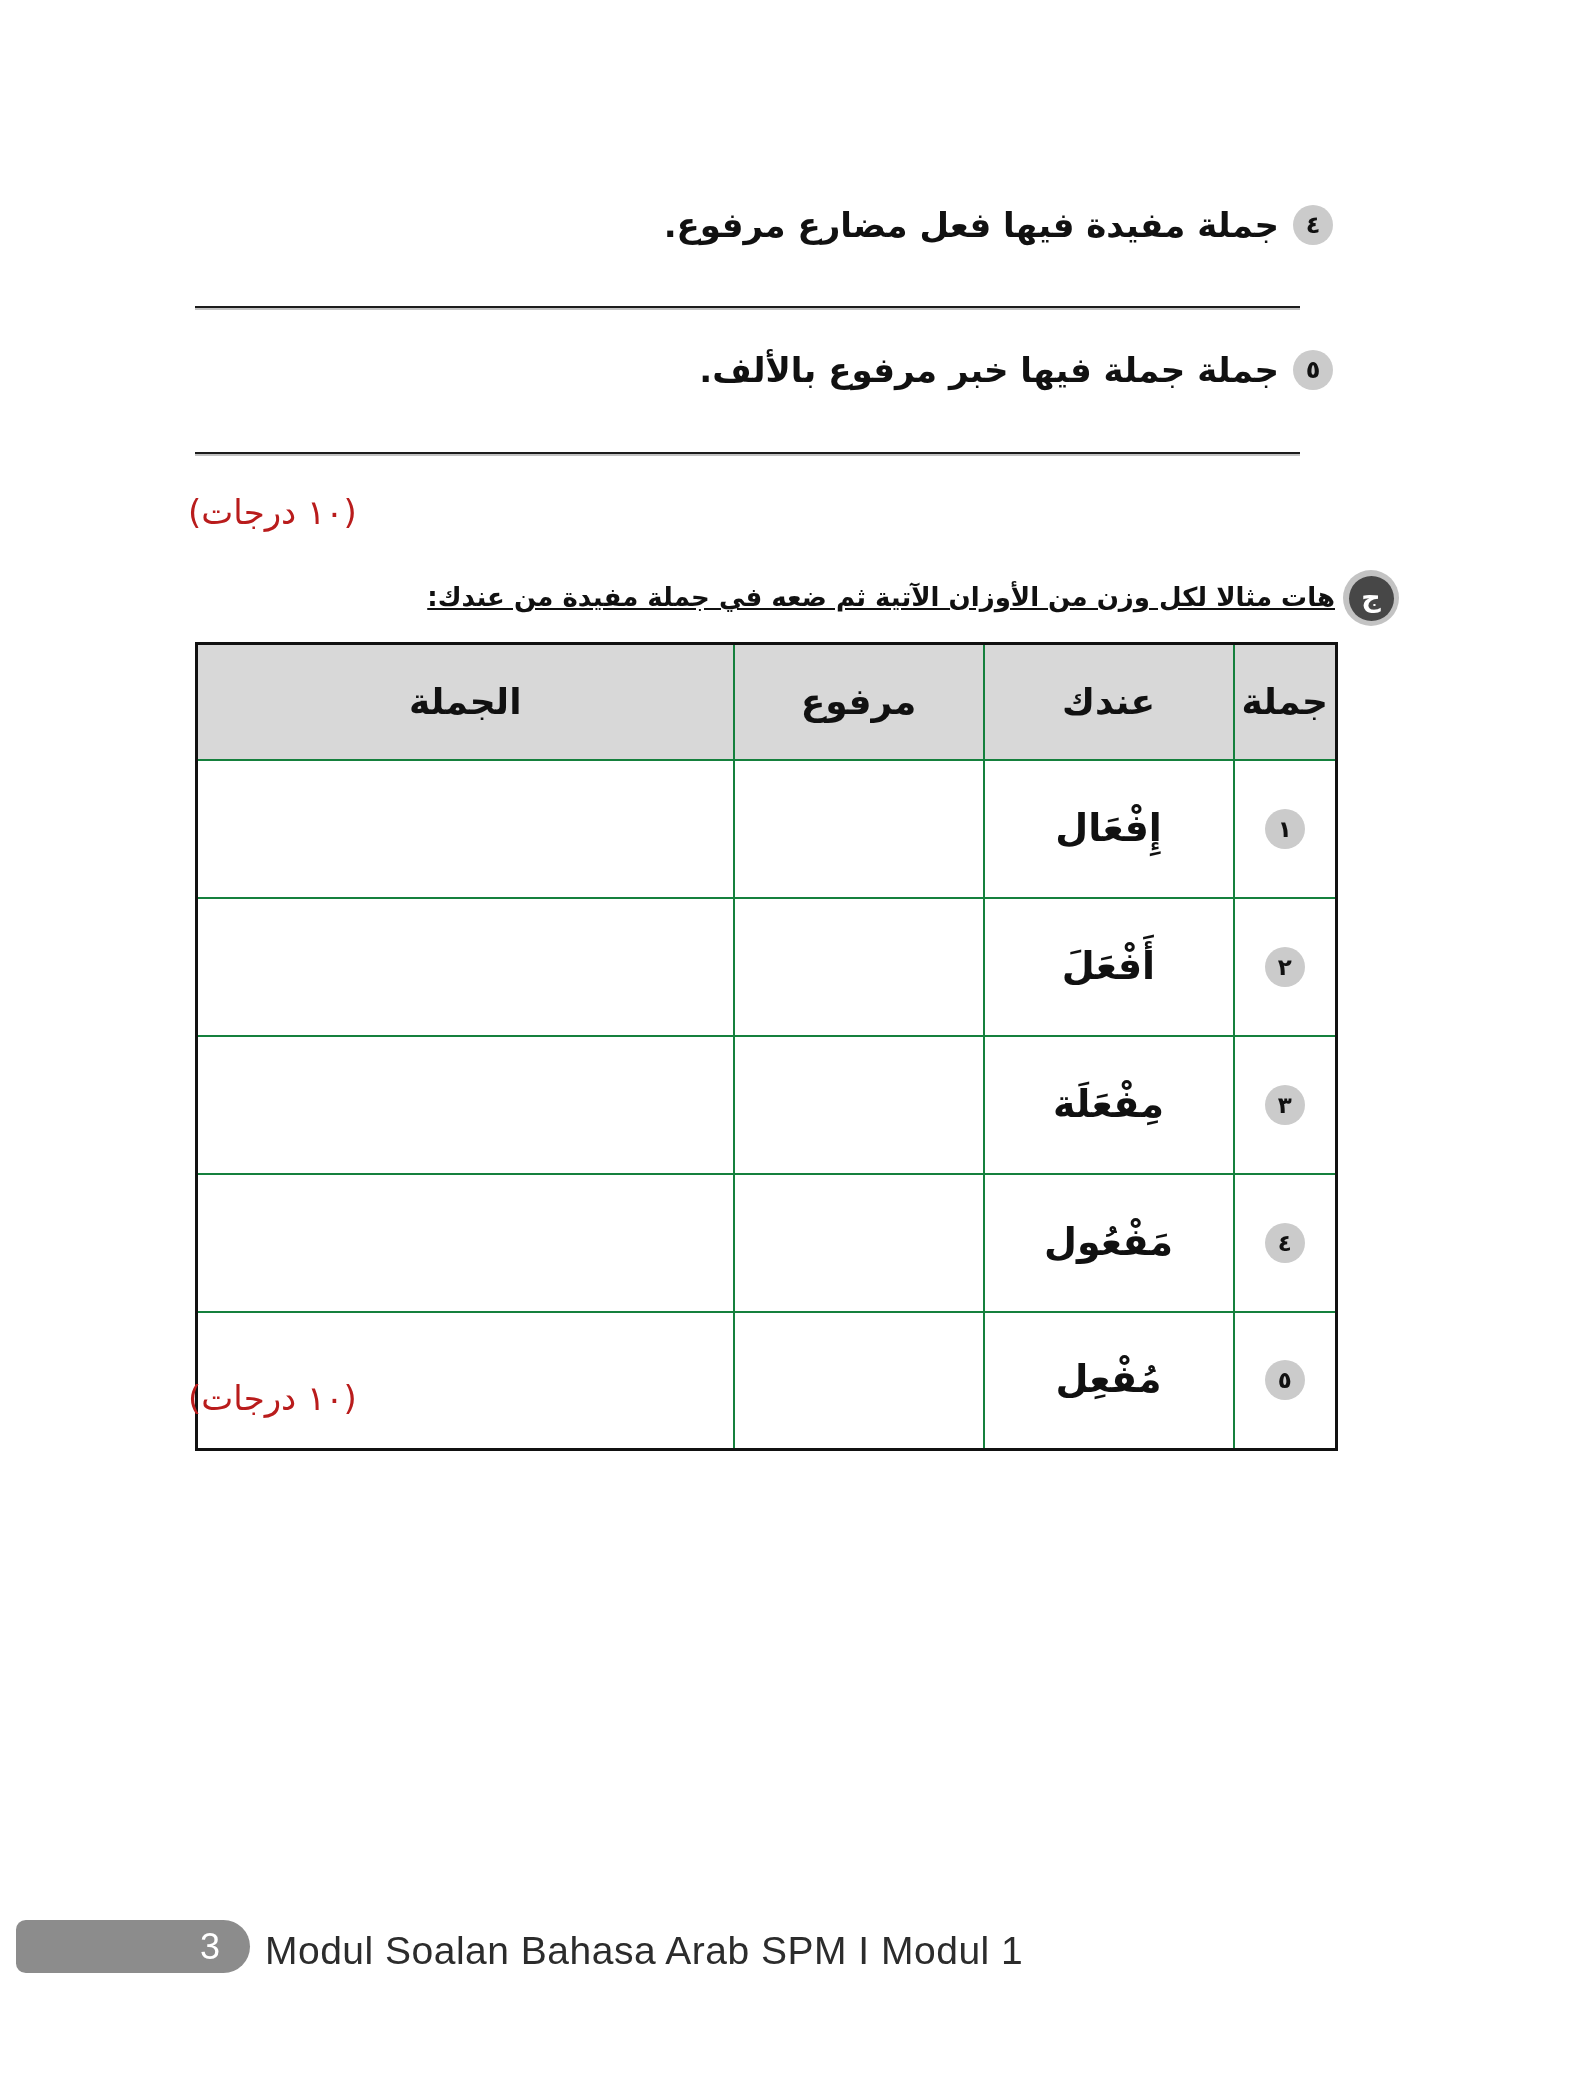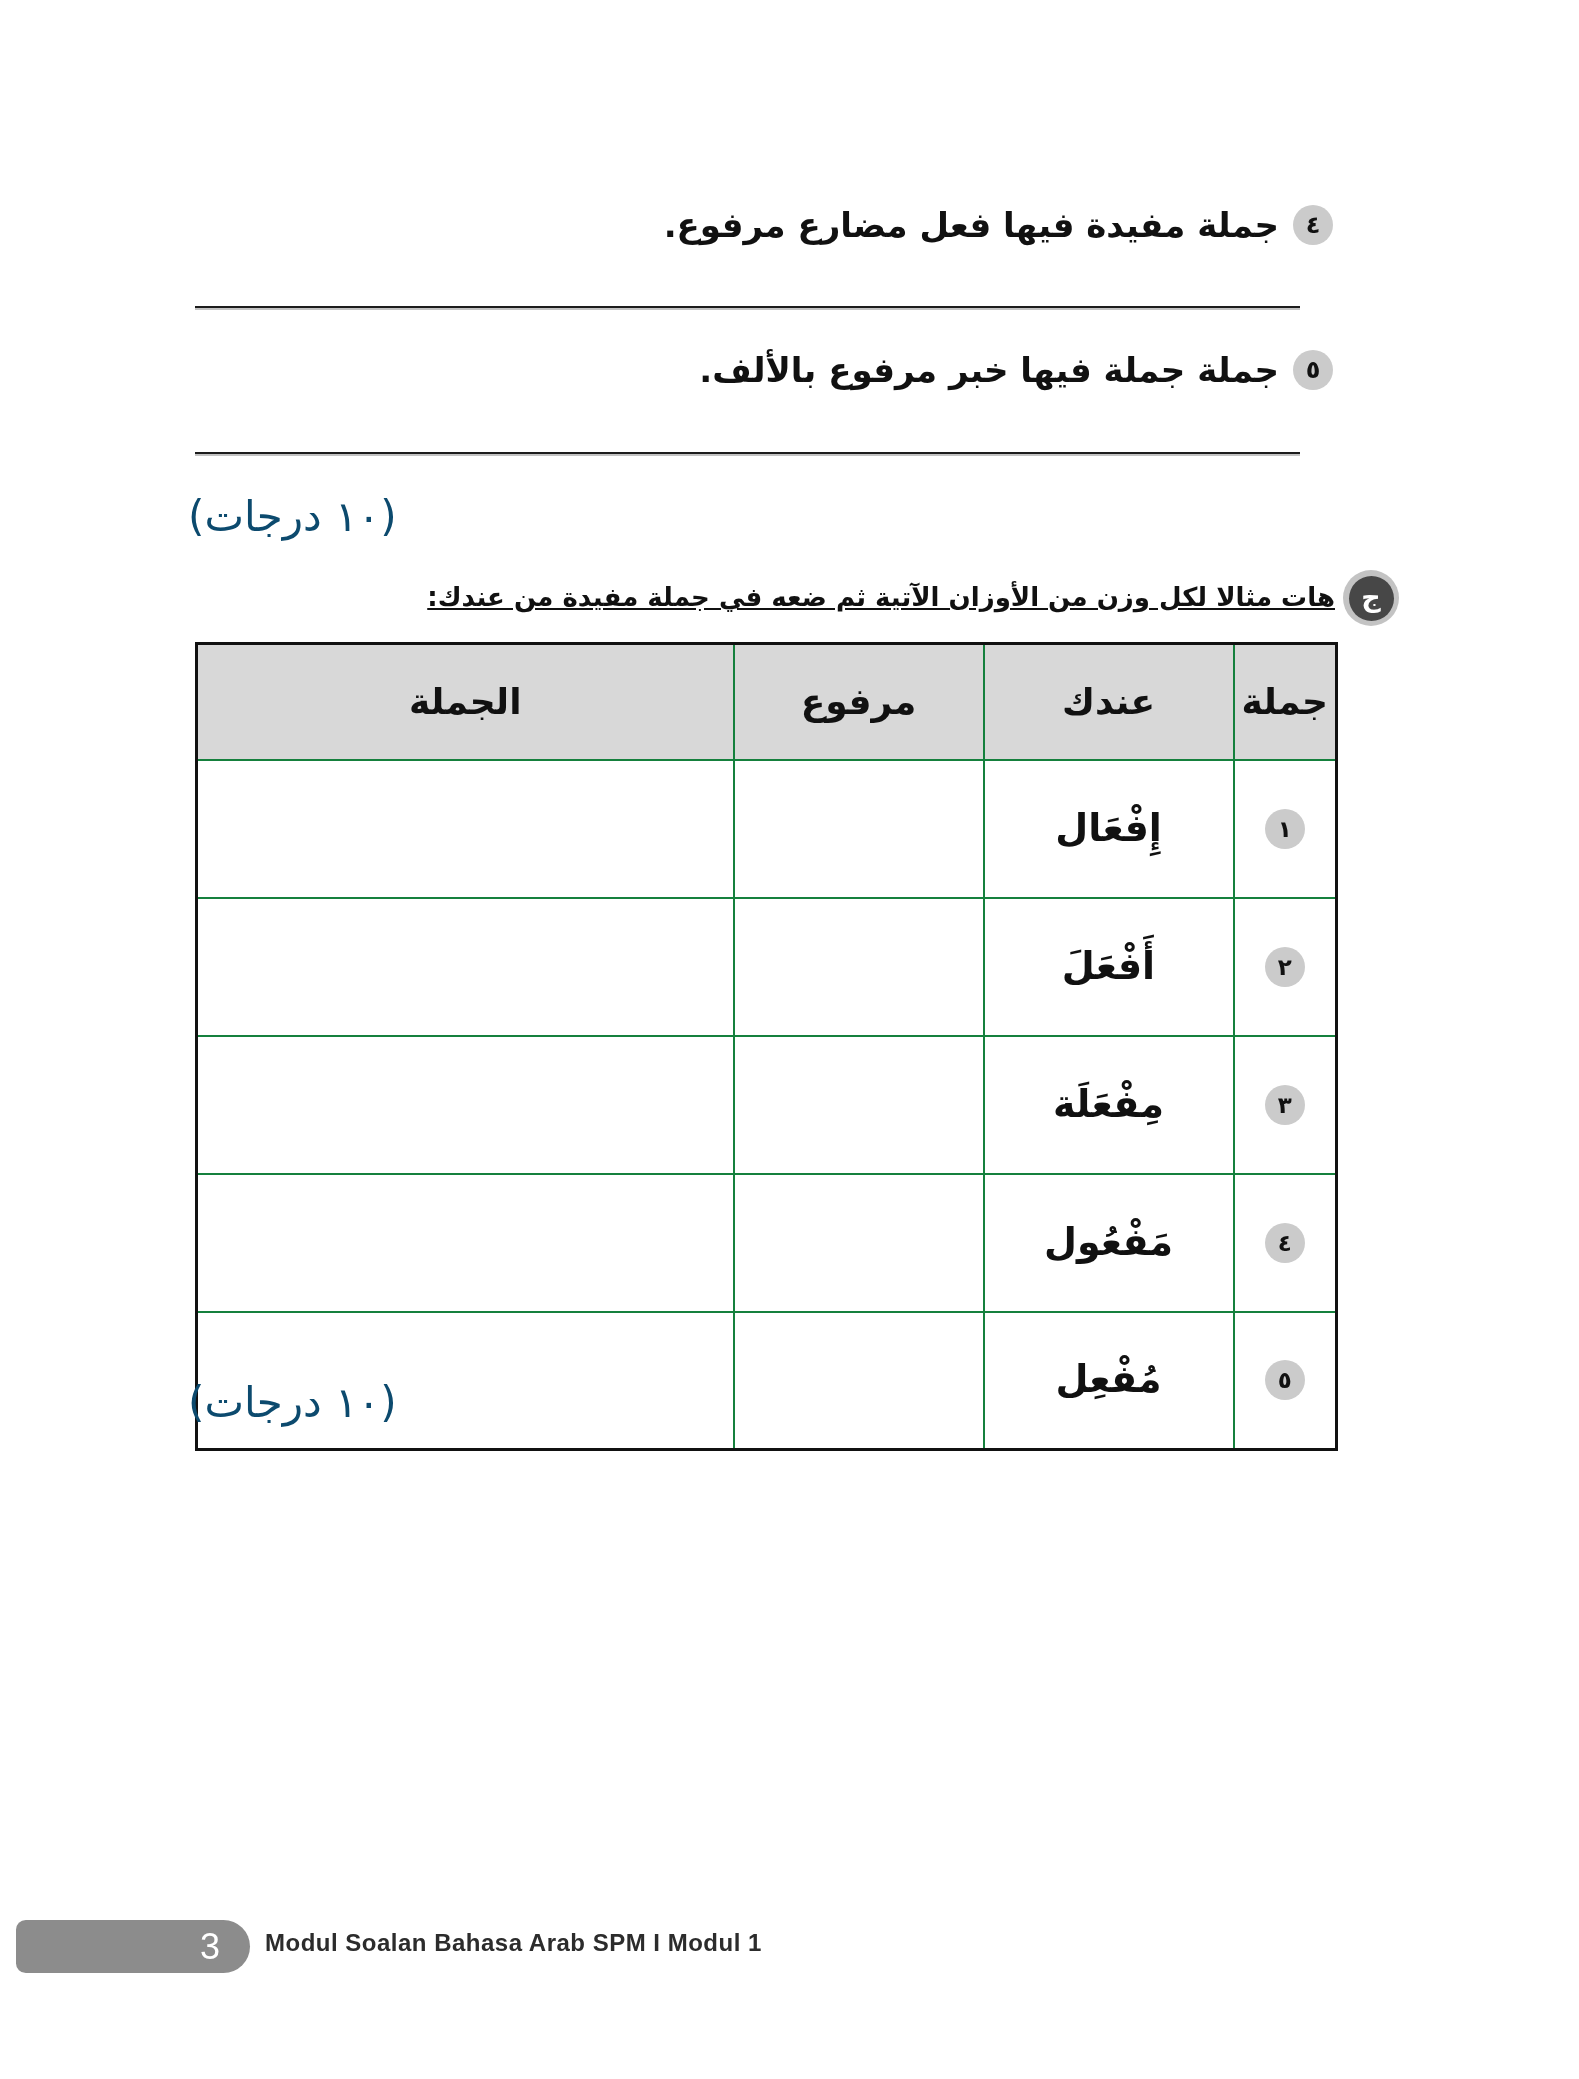--- a/index.html
+++ b/index.html
@@ -35,24 +35,24 @@
     direction: rtl; white-space: nowrap;
     line-height: 1.6;
   }
   .answer-line {
     left: 195px; width: 1105px; height: 0;
     border-top: 2px solid #1c1c1c;
     box-shadow: 0 2px 0 rgba(120,120,120,0.45);
   }
   .marks {
     left: 188px;
-    font-size: 42px;
+    font-size: 34px;
     direction: rtl;
     white-space: nowrap;
-    color: #0c4a6e;
+    color: #b91c1c;
   }
 
   
   .section-c {
     right: 180px;
     display: flex; flex-direction: row; direction: rtl;
     align-items: center; gap: 8px;
   }
   .c-badge-outer {
     width: 56px; height: 56px; border-radius: 50%;
@@ -119,25 +119,24 @@
     border-radius: 10px 27px 27px 10px;
     display: flex; align-items: center; justify-content: flex-end;
     padding-right: 30px;
     color: #ffffff;
     font-family: "Liberation Sans", sans-serif;
     font-size: 36px;
   }
   .footer-text {
     left: 265px; top: 1929px;
     font-family: "Liberation Sans", sans-serif;
-    font-size: 24px;
+    font-size: 39px;
     color: #2c2c2c;
     white-space: nowrap;
     letter-spacing: 0.5px;
-    font-weight: bold;
   }
 </style>
 </head>
 <body>
 
 <div class="abs question" style="top:198px;">
   <div class="q-circle">٤</div>
   <div class="q-text">جملة مفيدة فيها فعل مضارع مرفوع.</div>
 </div>
 

